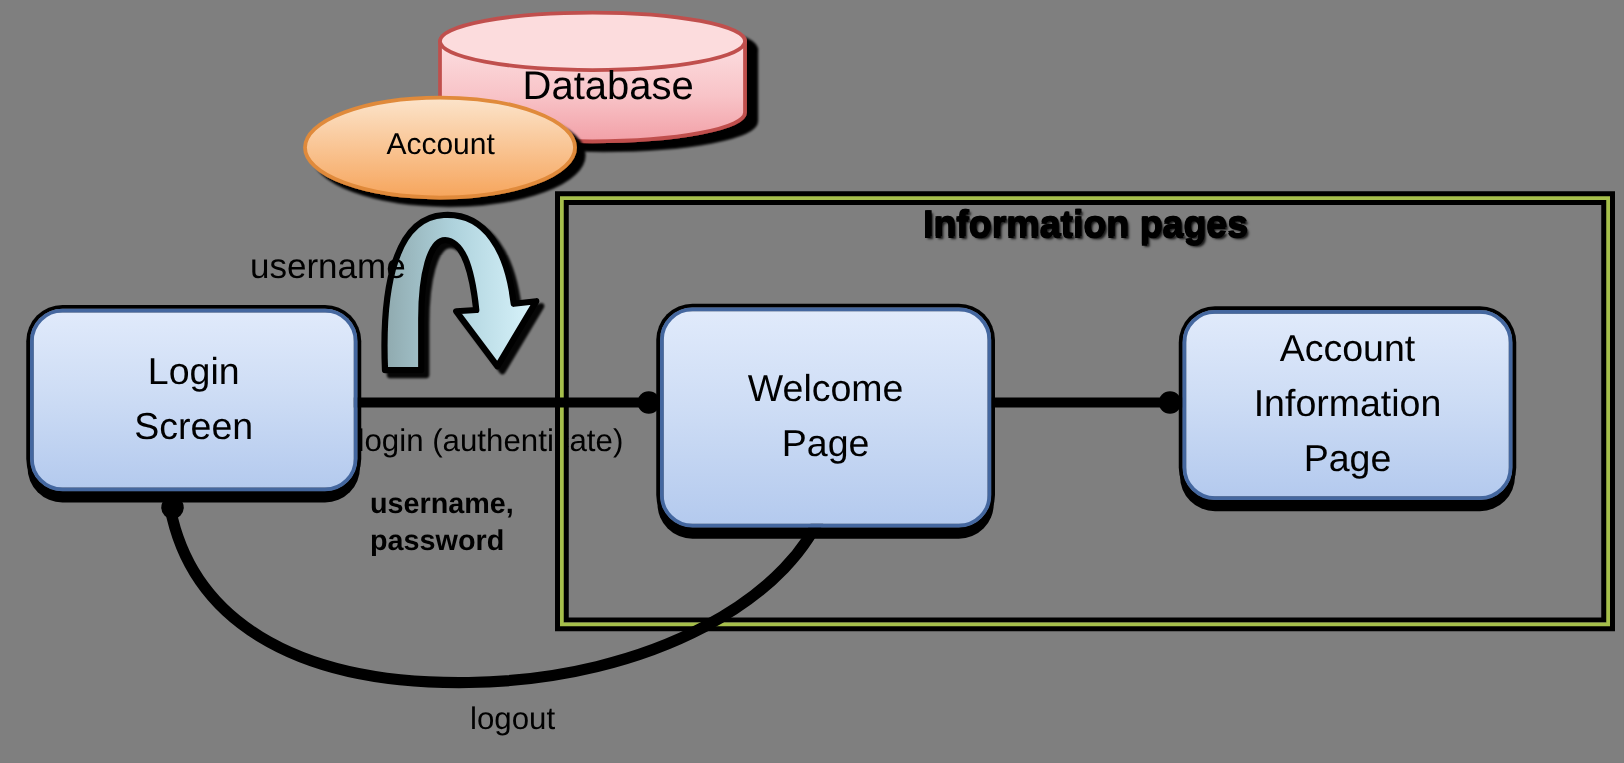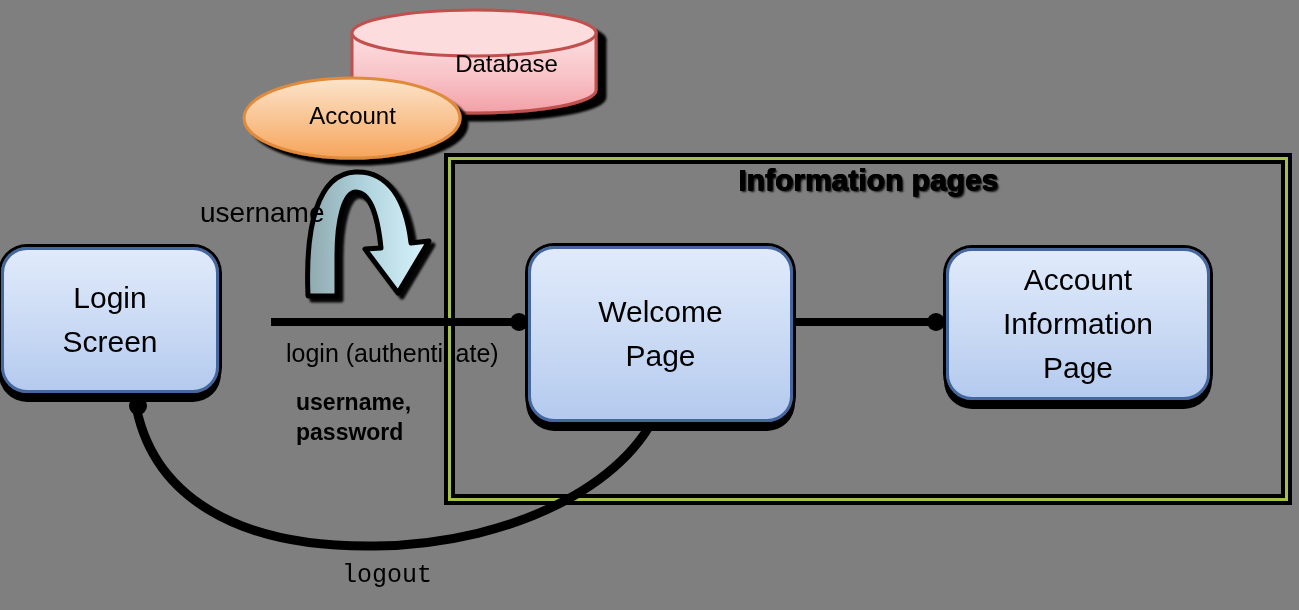--- a/index.html
+++ b/index.html
@@ -37,32 +37,32 @@
     border:3px solid #44679f;
     border-radius:26px;
     background:linear-gradient(180deg,#e0eafb 0%,#ceddf5 45%,#b4caee 100%);
     box-shadow:0 0 0 3px #000, 0 7px 0 2px #000;
     display:flex;align-items:center;justify-content:center;
     text-align:center;
     font-size:30px;line-height:44px;
     white-space:pre-line;
     z-index:3;
   }
-  #node-login   {left:1px;   top:247px; width:218px; height:146px;}
+  #node-login   {left:24px;   top:247px; width:262px; height:146px;}
   #node-welcome {left:528px; top:246px; width:265px; height:176px;}
   #node-account {left:946px; top:248px; width:264px; height:152px;}
 
   
   .lbl{white-space:pre-line; z-index:4;}
-  #lbl-database {left:352px; top:50px;  width:269px; text-align:center; font-size:24px;padding-left:20px;}
+  #lbl-database {left:352px; top:50px;  width:269px; text-align:center; font-size:32px;}
   #lbl-account  {left:245px; top:102px; width:215px; text-align:center; font-size:24px;}
   #lbl-username {left:200px; top:197px; font-size:28px;}
   #lbl-login-auth{left:286px; top:339px; font-size:25px; z-index:0;}
   #lbl-credentials{left:296px; top:387px; font-size:23px; line-height:30px;font-weight:bold;}
-  #lbl-logout   {left:342px; top:561px; font-size:25px;font-family:Liberation Mono, monospace;}
+  #lbl-logout   {left:376px; top:561px; font-size:25px;}
 </style>
 </head>
 <body>
 
 <div class="abs auth-rect"></div>
 <div class="abs auth-title">Information pages</div>
 
 <svg id="shape-layer" class="abs" width="1299" height="610" viewBox="0 0 1299 610">
   <defs>
     <linearGradient id="gradCyl" x1="0" y1="0" x2="0" y2="1">

